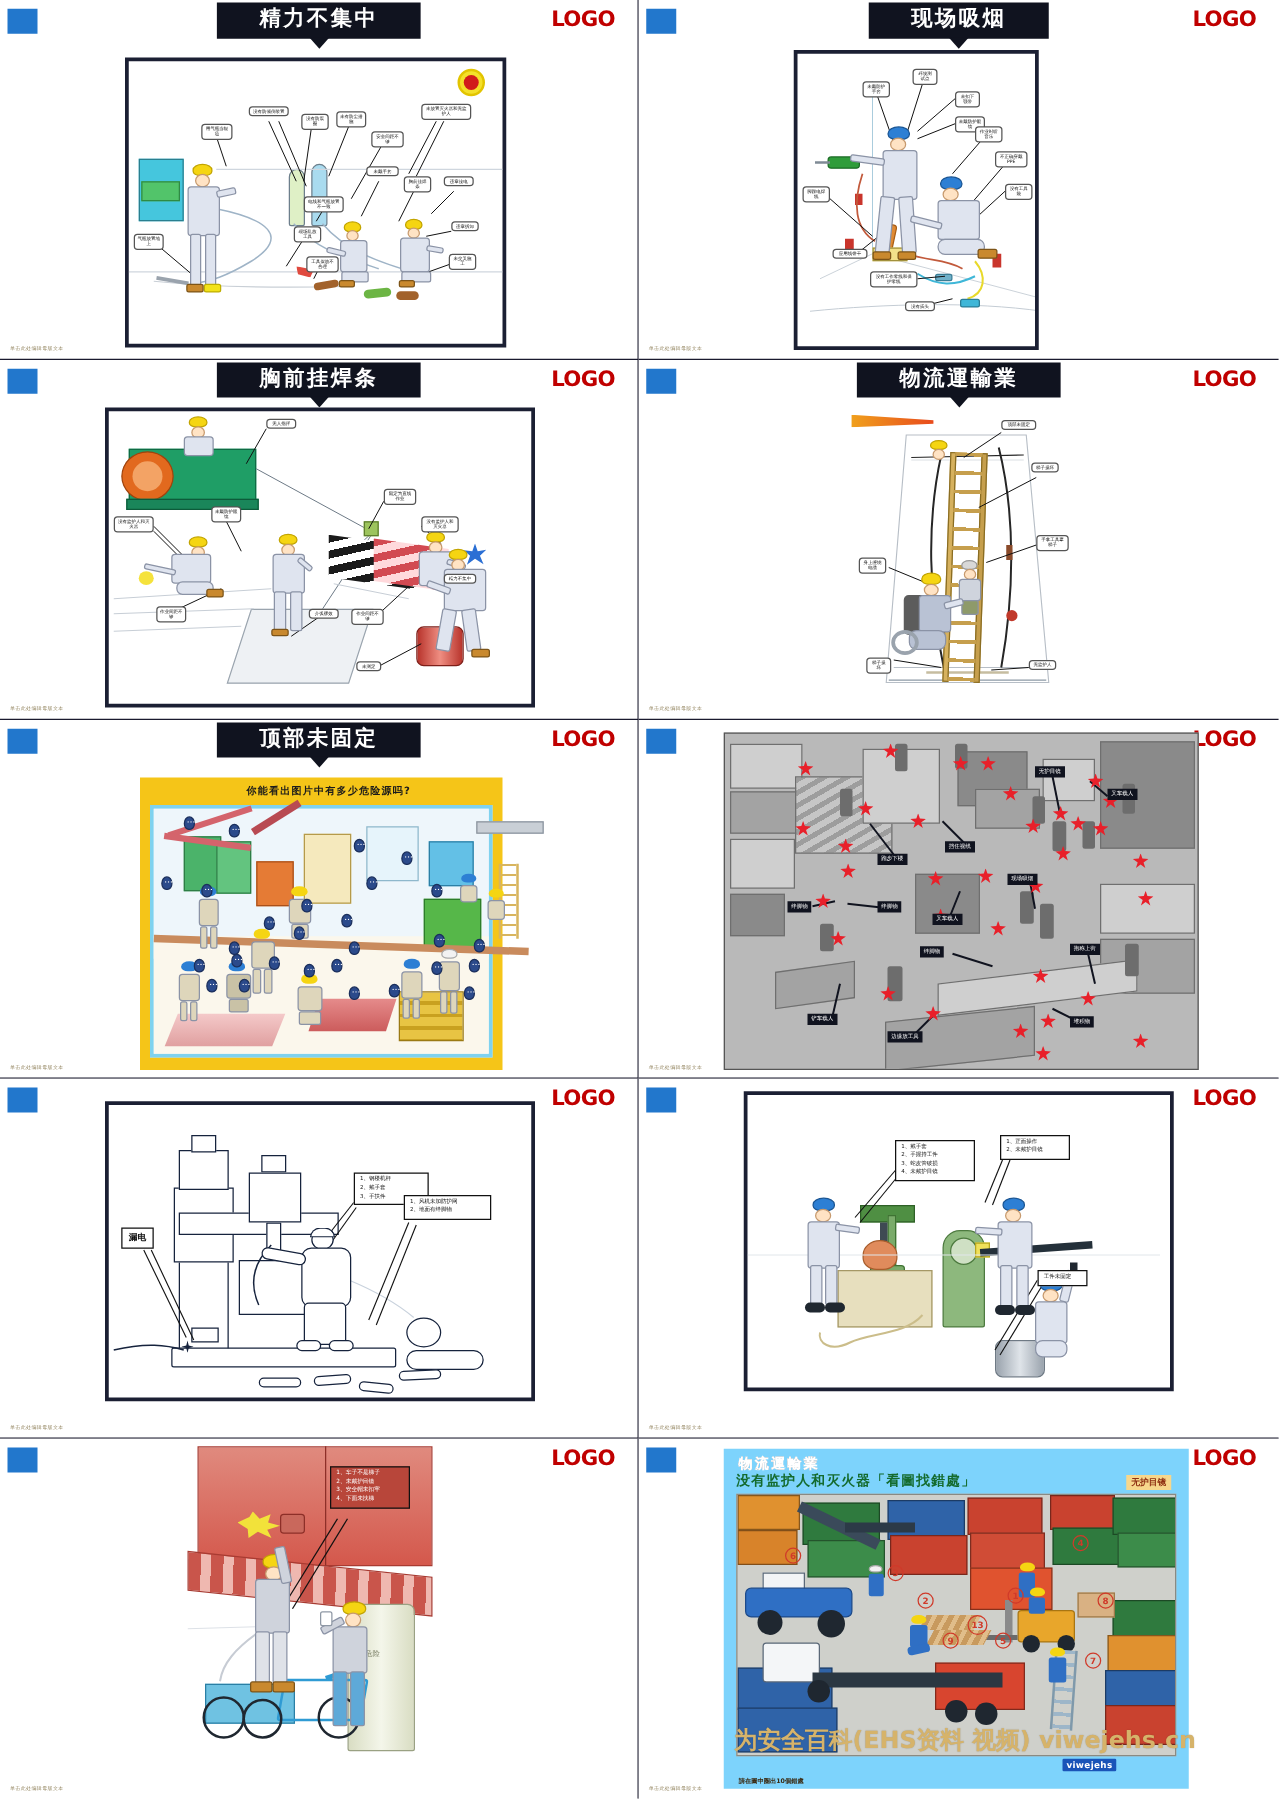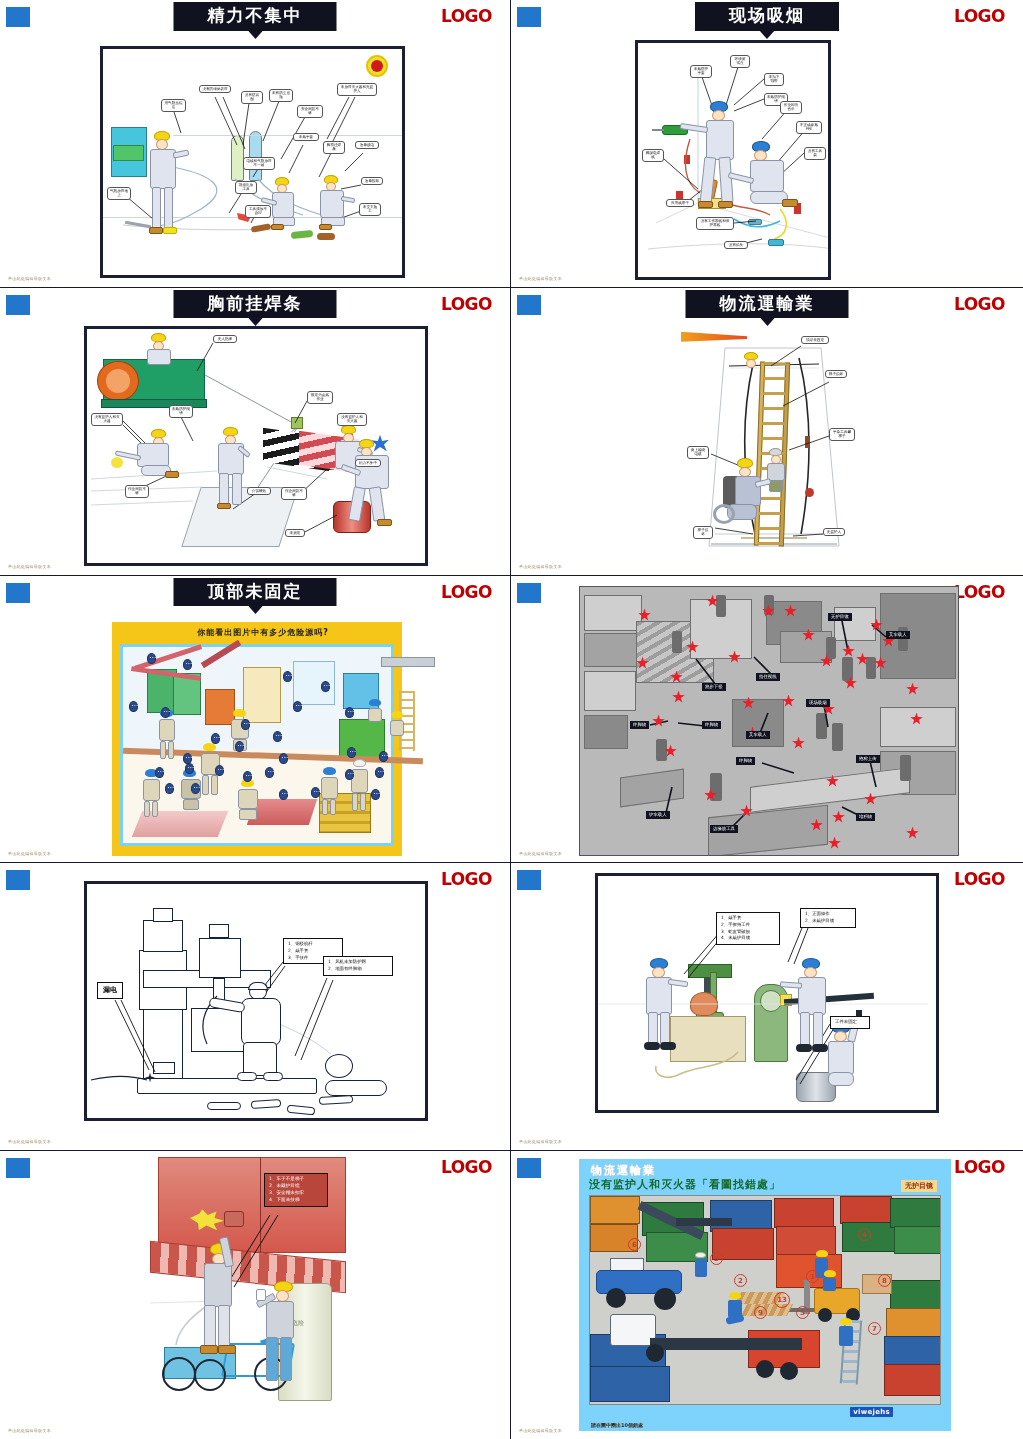--- a/index.html
+++ b/index.html
@@ -993,15 +993,16 @@
         <div class="num-circ" style="left:206px;top:110px;">5</div>
         <div class="num-circ" style="left:38px;top:42px;">6</div>
         <div class="num-circ" style="left:278px;top:126px;">7</div>
         <div class="num-circ" style="left:288px;top:78px;">8</div>
         <div class="num-circ" style="left:164px;top:110px;">9</div>
         <div class="num-circ" style="left:184px;top:96px;width:16px;height:16px;">13</div>
       </div>
 
       <div class="safehoo" style="right:58px;bottom:14px;">viwejehs</div>
     </div>
+    <div class="wm" style="left:76px;bottom:34px;">为安全百科(EHS资料 视频) viwejehs.cn</div>
   </div>
 
 </div>
 
 </body></html>

